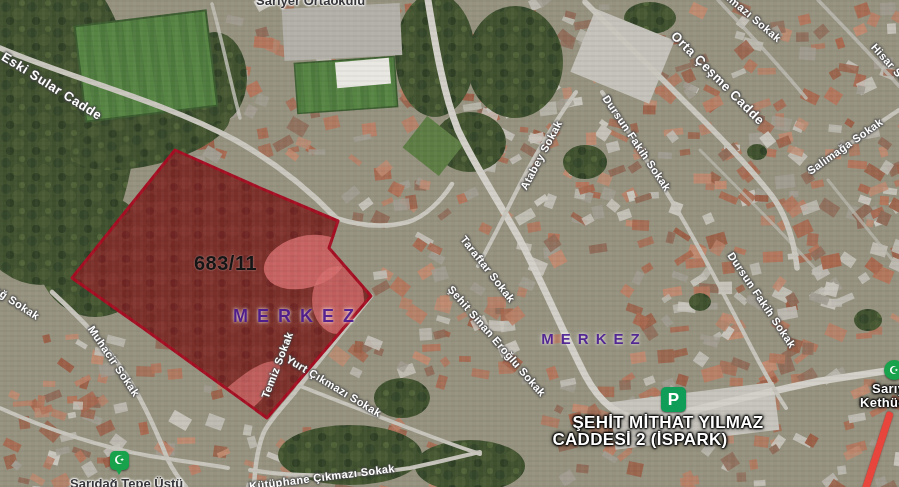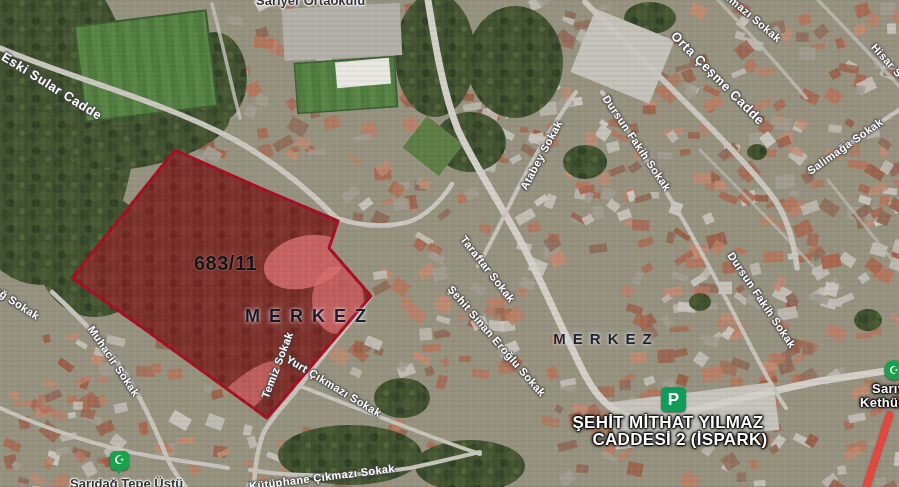--- a/index.html
+++ b/index.html
@@ -22,23 +22,22 @@
     text-shadow:0 1px 2px rgba(70,70,72,.95),0 -1px 2px rgba(70,70,72,.85),
                 1px 0 2px rgba(70,70,72,.85),-1px 0 2px rgba(70,70,72,.85);
   }
   .cadde{font-size:13px;letter-spacing:.6px;}
   .poi-label{
     color:#35353a;font-size:13px;font-weight:700;
     text-shadow:0 1px 2px rgba(255,255,255,.95),0 -1px 2px rgba(255,255,255,.9),
                 1px 0 2px rgba(255,255,255,.9),-1px 0 2px rgba(255,255,255,.9);
   }
   .district{
-    color:#0f172a;font-weight:700;letter-spacing:9px;font-size:18px;opacity:.9;
+    color:#4c1d95;font-weight:700;letter-spacing:9px;font-size:18px;opacity:.9;
     text-shadow:0 0 3px rgba(255,255,255,.85),0 0 6px rgba(255,255,255,.5);
-    margin-left:12px;
   }
   .district.small{font-size:15px;letter-spacing:7px;}
   .parcel-id{
     color:#151515;font-size:20px;font-weight:700;letter-spacing:.5px;
     text-shadow:0 0 2px rgba(255,255,255,.5);
   }
   .white-poi{
     color:#fff;font-weight:700;font-size:17px;letter-spacing:.3px;text-align:center;
     text-shadow:0 1px 2px #000,0 -1px 2px #000,1px 0 2px #000,-1px 0 2px #000,0 0 5px rgba(0,0,0,.9);
   }
@@ -909,21 +908,21 @@
 
   <div class="lbl poi-label" style="left:256px;top:-7px;">Sarıyer Ortaokulu</div>
   <div class="lbl poi-label" style="left:70px;top:476px;">Sarıdağ Tepe Üstü</div>
 
   <div class="marker-pin" style="left:110px;top:451px;">
     <span class="glyph">☪</span>
   </div>
 
   <div class="parking-tile" style="left:661px;top:387px;">P</div>
   <div class="lbl white-poi" style="left:668px;top:413px;transform:translate(-50%,0);">ŞEHİT MİTHAT YILMAZ</div>
-  <div class="lbl white-poi" style="left:680px;top:430px;transform:translate(-50%,0);">CADDESİ 2 (İSPARK)</div>
+  <div class="lbl white-poi" style="left:640px;top:430px;transform:translate(-50%,0);">CADDESİ 2 (İSPARK)</div>
 
   <div class="marker-circle" style="left:884px;top:360px;">☪</div>
   <div class="lbl white-poi" style="left:872px;top:381px;font-size:13px;">Sarıy</div>
   <div class="lbl white-poi" style="left:860px;top:395px;font-size:13px;">Kethüd</div>
 
   <div class="route-stripe"></div>
 
 </div>
 
 </body></html>

